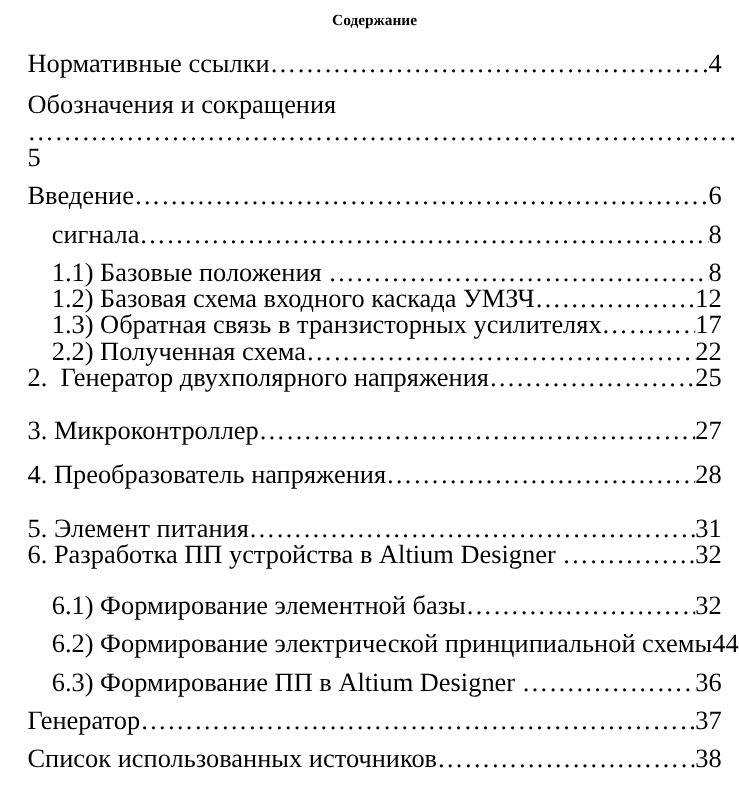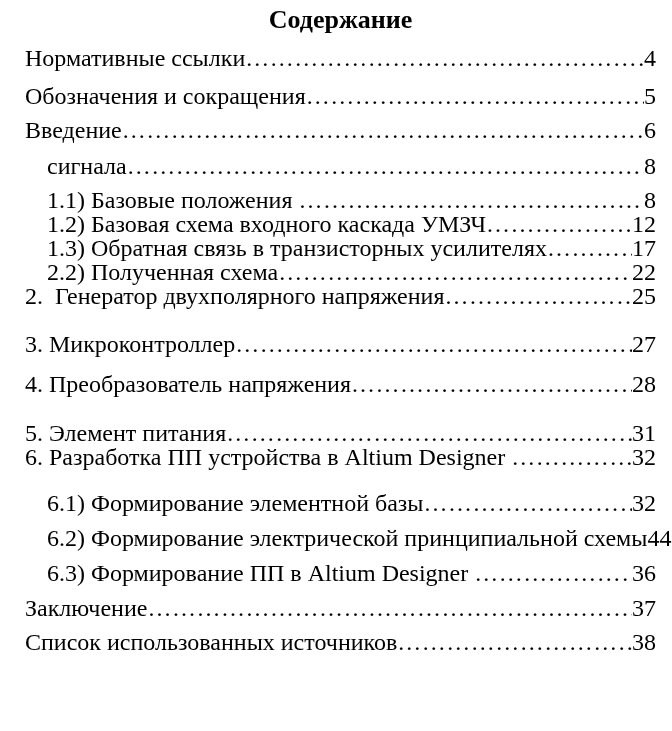--- a/index.html
+++ b/index.html
@@ -8,21 +8,21 @@
     background: #ffffff;
     font-family: "Liberation Serif", "DejaVu Serif", serif;
     color: #000000;
     overflow: hidden;
   }
   .page {
     width: 672px; height: 731px;
     padding: 6px 16px 0 25px;
   }
   .doc-title {
-    font-size: 26px;
+    font-size: 14px;
     font-weight: bold;
     text-align: center;
     line-height: 28px;
   }
   .row {
     display: flex;
     align-items: baseline;
     font-size: 24px;
     line-height: 24px;
     white-space: nowrap;
@@ -33,21 +33,21 @@
     overflow: hidden;
     white-space: nowrap;
     letter-spacing: 0.5px;
   }
   .row .pagenum { flex: 0 0 auto; }
   .indent { padding-left: 22px; }
   .mt0  { margin-top: 0; }
   .mt10 { margin-top: 10px; }
   .mt11 { margin-top: 11px; }
   .mt12 { margin-top: 12px; }
-  .mt14 { margin-top: 14px; }
+  .mt14 { margin-top: 14px; flex-direction: column; }
   .mt16 { margin-top: 16px; }
   .mt19 { }
   .mt22 { margin-top: 22px; }
   .mt24 { margin-top: 24px; }
   .mt25 { margin-top: 25px; }
 </style>
 </head>
 <body>
 
 <div class="page">
@@ -145,21 +145,21 @@
     <span class="pagenum">44</span>
   </div>
 
   <div class="row mt11 indent">
     <span class="label">6.3) Формирование ПП в Altium Designer&nbsp;</span>
     <span class="dots">……………………………………………………………………………………………………………………………………………………………………………………………………</span>
     <span class="pagenum">36</span>
   </div>
 
   <div class="row mt11">
-    <span class="label">Заключение</span>
+    <span class="label">Генератор</span>
     <span class="dots">……………………………………………………………………………………………………………………………………………………………………………………………………</span>
     <span class="pagenum">37</span>
   </div>
 
   <div class="row mt10">
     <span class="label">Список использованных источников</span>
     <span class="dots">……………………………………………………………………………………………………………………………………………………………………………………………………</span>
     <span class="pagenum">38</span>
   </div>
 

